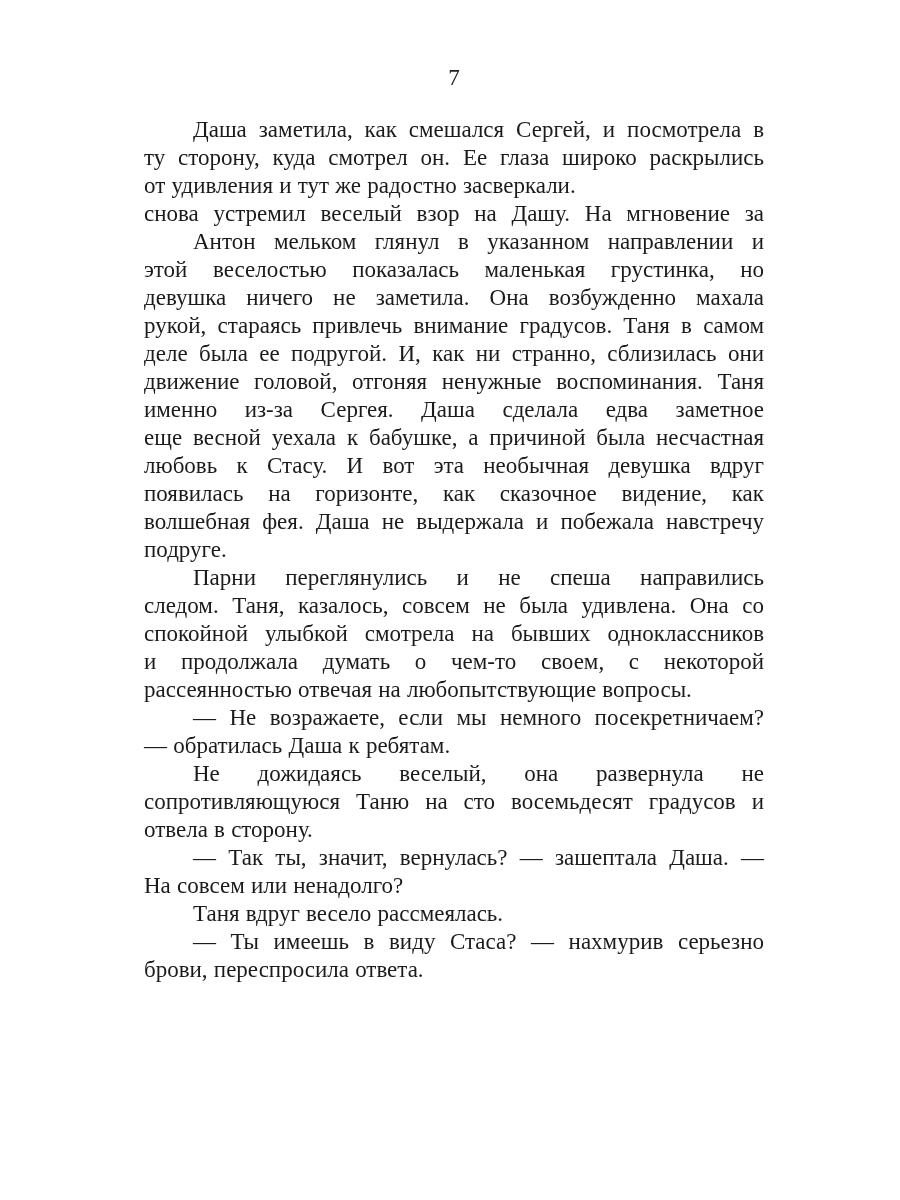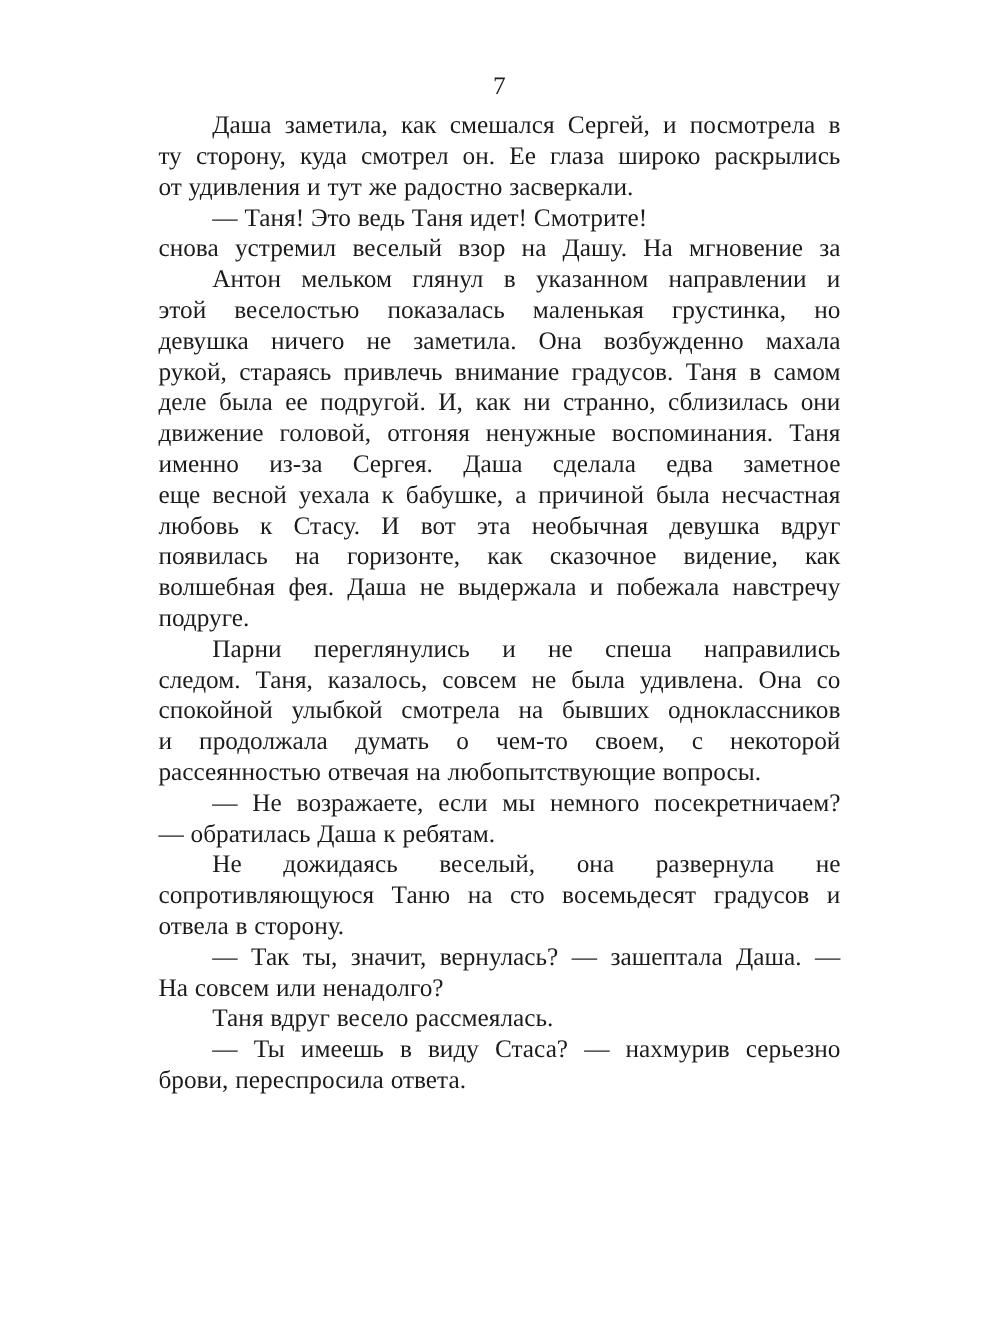--- a/index.html
+++ b/index.html
@@ -25,21 +25,21 @@
     top: 64px;
     left: 144px;
     width: 620px;
     text-align: center;
     font-size: 23px;
     line-height: 28px;
     color: #1e1e1e;
   }
   .text-block {
     position: absolute;
-    top: 100px;
+    top: 116px;
     left: 144px;
     width: 620px;
   }
   .paragraph {
     margin: 0;
     padding: 0;
   }
   .line {
     font-size: 23px;
     line-height: 28px;
@@ -58,23 +58,20 @@
 </head>
 <body>
 
 <main class="page">
   <div class="page-number">7</div>
   <div class="text-block">
       <div class="paragraph">
         <div class="line indent">Даша заметила, как смешался Сергей, и посмотрела в</div>
         <div class="line">ту сторону, куда смотрел он. Ее глаза широко раскрылись</div>
         <div class="line last">от удивления и тут же радостно засверкали.</div>
-      </div>
-      <div class="paragraph">
-        <div class="line indent last">— Таня! Это ведь Таня идет! Смотрите!</div>
       </div>
       <div class="paragraph">
         <div class="line">снова устремил веселый взор на Дашу. На мгновение за</div>
         <div class="line indent">Антон мельком глянул в указанном направлении и</div>
         <div class="line">этой веселостью показалась маленькая грустинка, но</div>
         <div class="line">девушка ничего не заметила. Она возбужденно махала</div>
         <div class="line">рукой, стараясь привлечь внимание градусов. Таня в самом</div>
         <div class="line">деле была ее подругой. И, как ни странно, сблизилась они</div>
         <div class="line">движение головой, отгоняя ненужные воспоминания. Таня</div>
         <div class="line">именно из-за Сергея. Даша сделала едва заметное</div>

